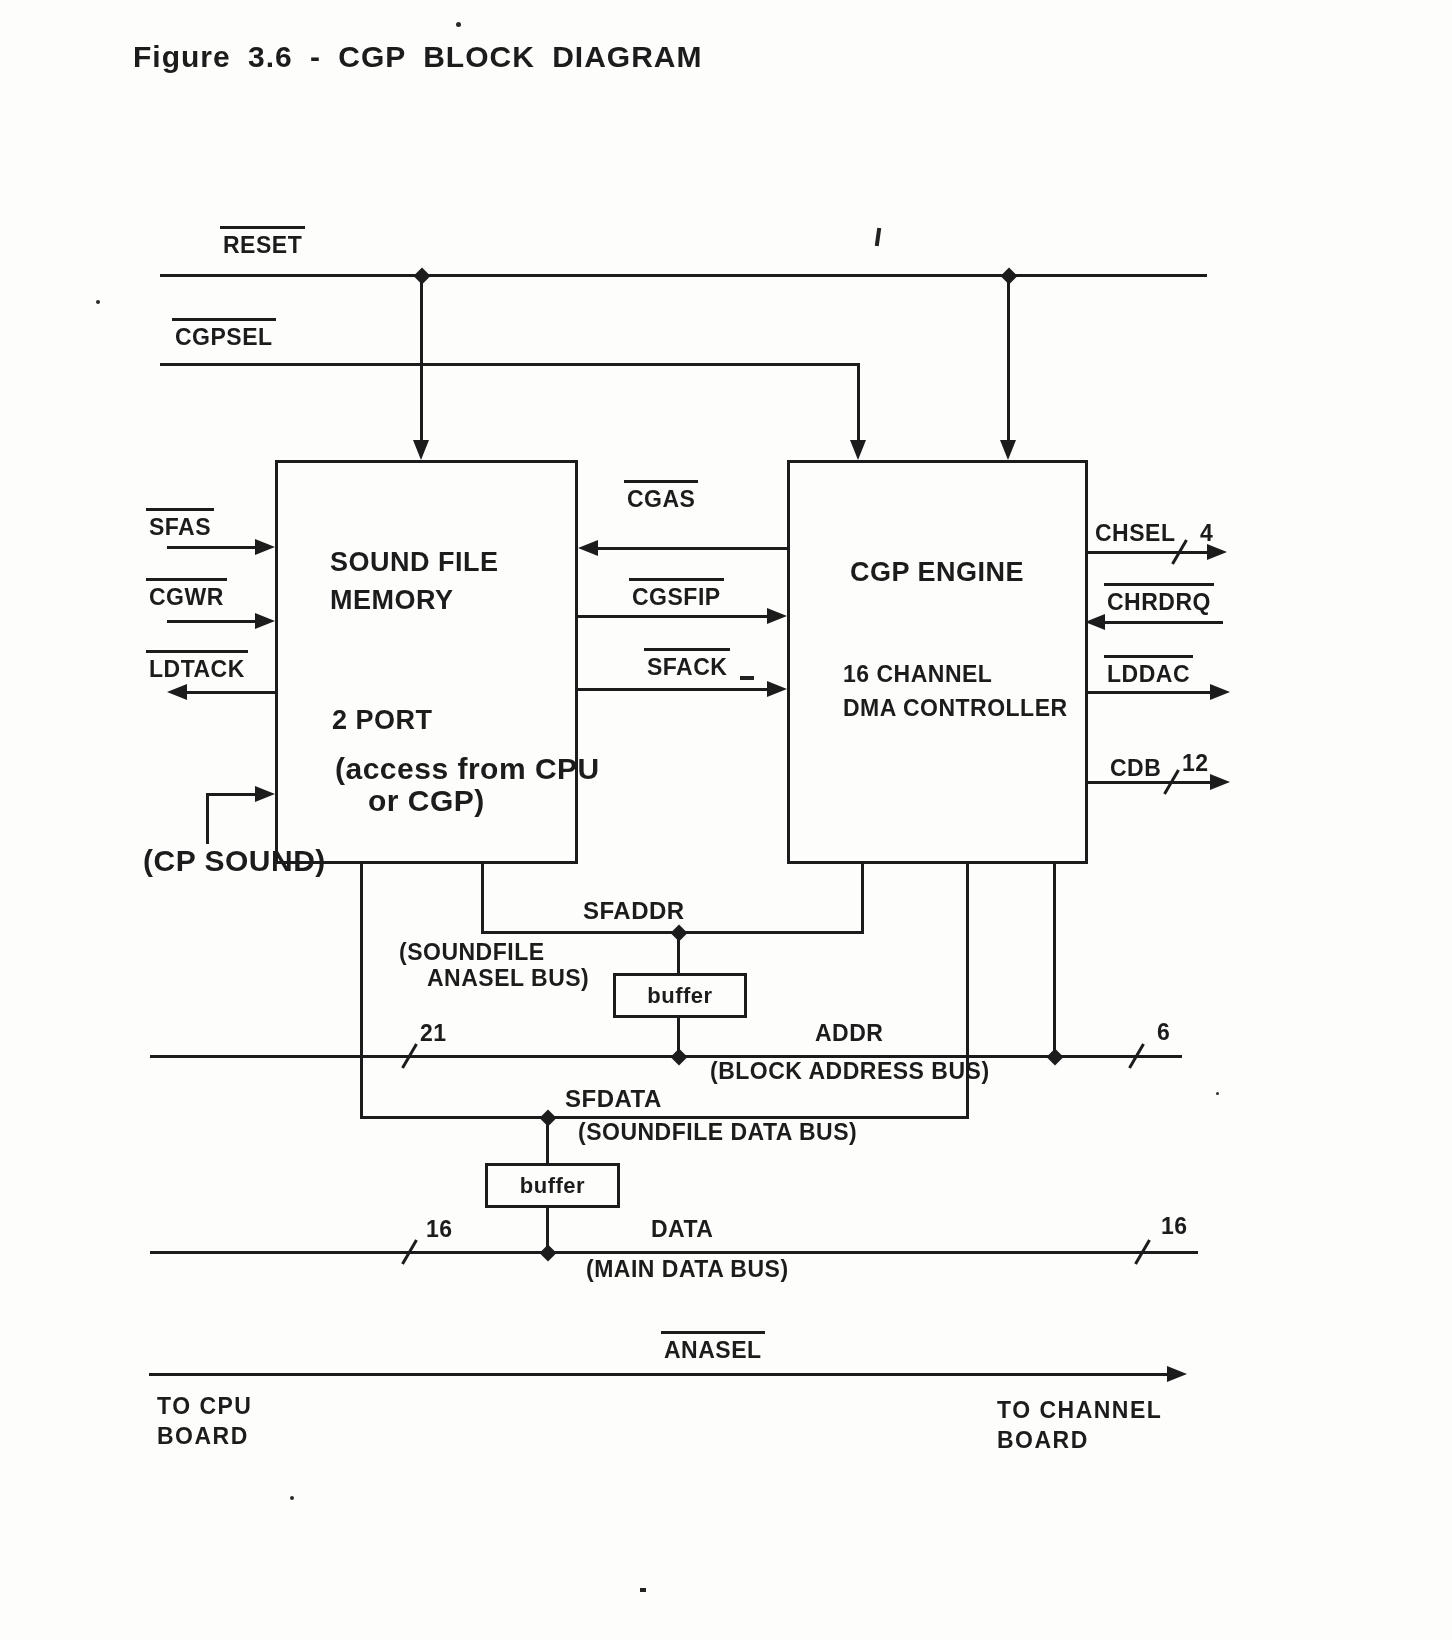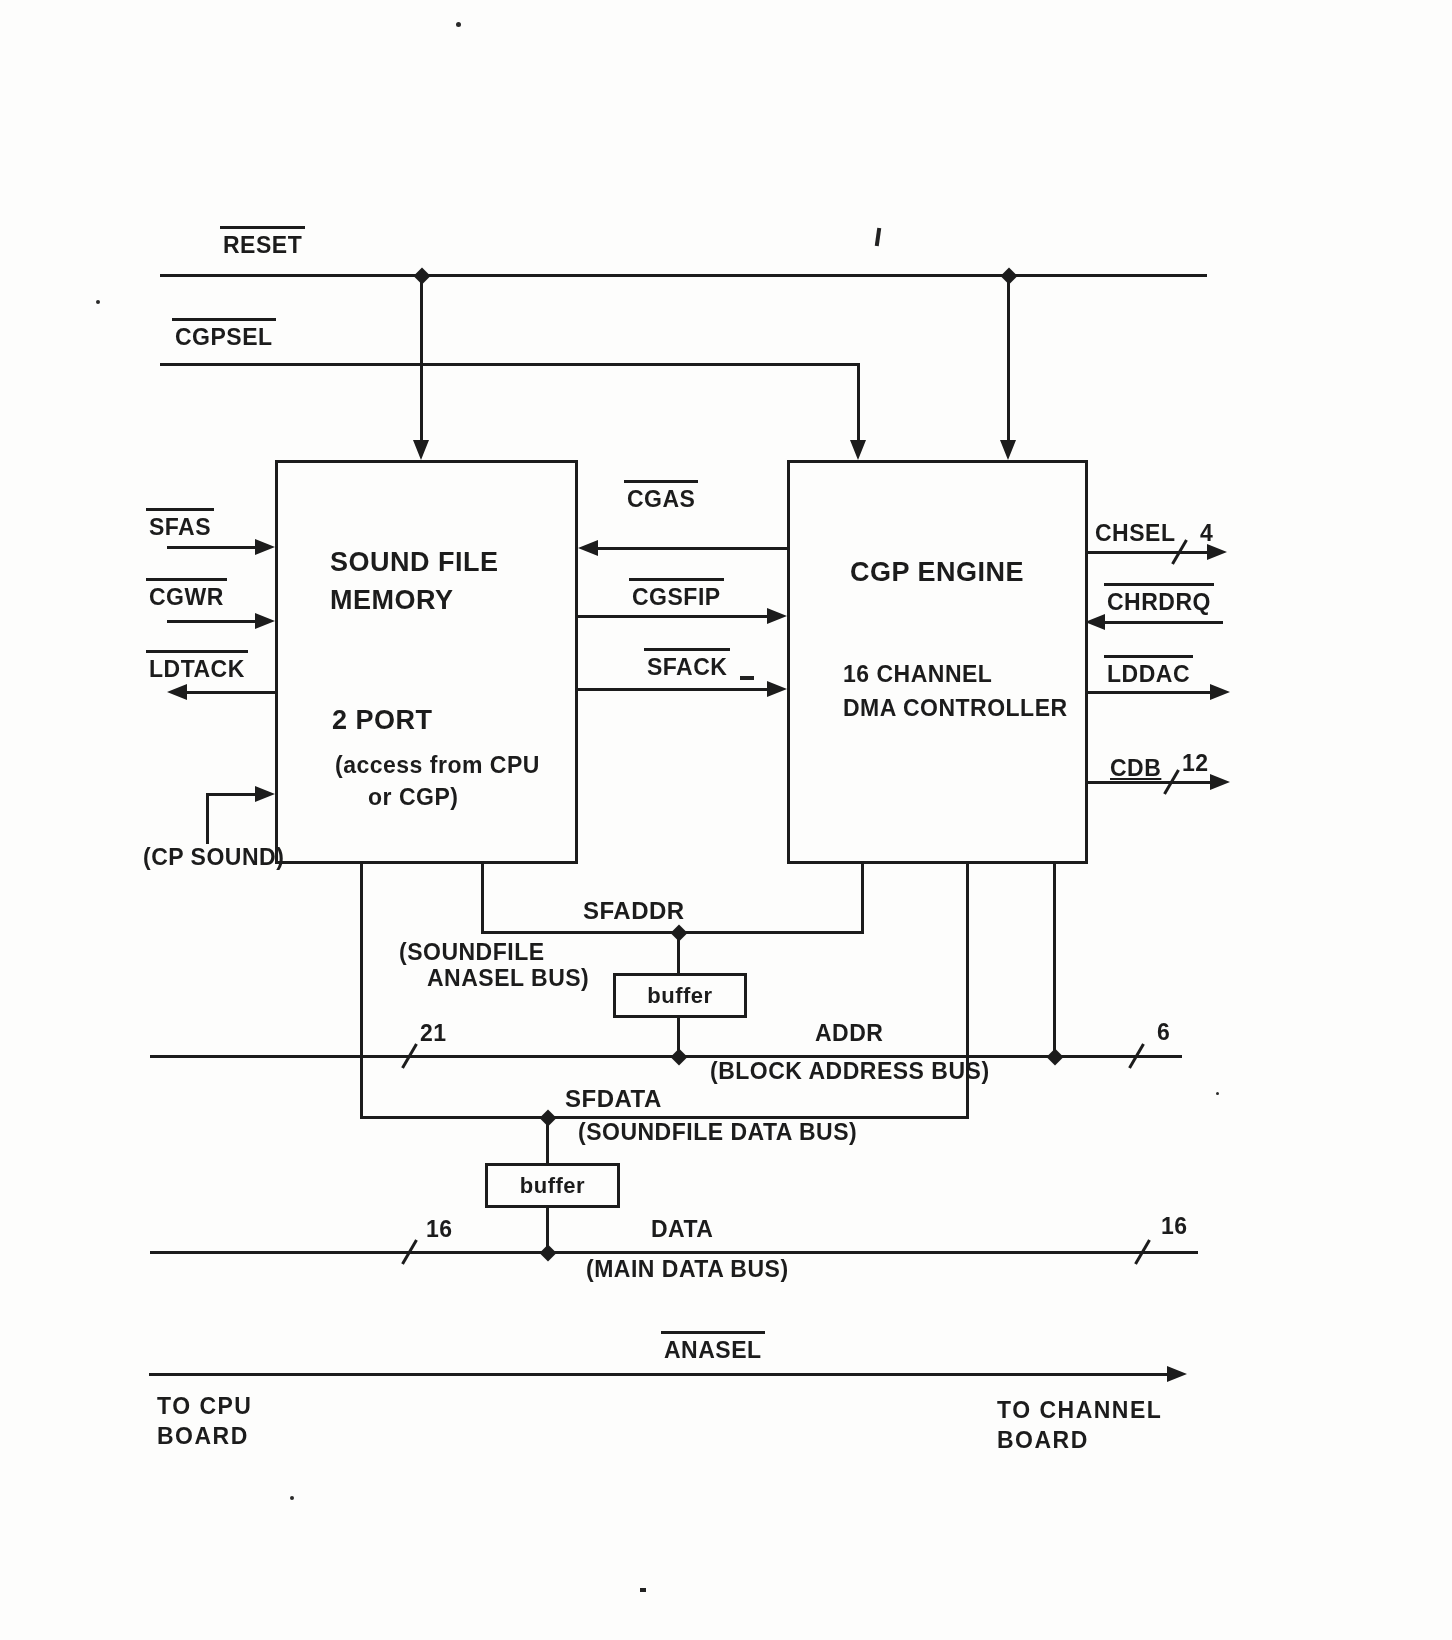--- a/index.html
+++ b/index.html
@@ -14,39 +14,40 @@
     white-space:nowrap;
   }
   .h{position:absolute;height:3px;background:#1c1c1c;}
   .v{position:absolute;width:3px;background:#1c1c1c;}
   .box{position:absolute;border:3px solid #1c1c1c;box-sizing:border-box;background:transparent;}
   .lbl{
     position:absolute;font-size:23px;font-weight:bold;letter-spacing:.5px;
     line-height:1.05;white-space:nowrap;
   }
   .big{font-size:27px;}
-  .sm{font-size:23px;}
+  .sm{font-size:30px;}
   .ov{border-top:3px solid #1c1c1c;padding:4px 3px 0 3px;}
   .arr{position:absolute;width:0;height:0;}
   .arr.r{border-left:20px solid #1c1c1c;border-top:8px solid transparent;border-bottom:8px solid transparent;}
   .arr.l{border-right:20px solid #1c1c1c;border-top:8px solid transparent;border-bottom:8px solid transparent;}
   .arr.d{border-top:20px solid #1c1c1c;border-left:8px solid transparent;border-right:8px solid transparent;}
   .dia{position:absolute;width:12px;height:12px;background:#1c1c1c;transform:rotate(45deg);}
   .slash{position:absolute;width:3px;height:28px;background:#1c1c1c;transform:rotate(30deg);}
   .bufferbox{position:absolute;border:3px solid #1c1c1c;box-sizing:border-box;
     text-align:center;font-size:22px;font-weight:bold;line-height:40px;letter-spacing:.5px;}
   .speck{position:absolute;background:#2a2a2a;border-radius:50%;}
   .tick{position:absolute;background:#222;}
   .foot{font-size:23px;font-weight:bold;letter-spacing:1.5px;}
 </style>
 </head>
 <body>
 
 <div class="page">
 
+  <div class="title">Figure 3.6 - CGP BLOCK DIAGRAM</div>
 
   <div class="lbl ov" style="left:220px;top:226px;">RESET</div>
   <div class="h" style="left:160px;top:274px;width:1047px;"></div>
   <div class="dia" style="left:416px;top:270px;"></div>
   <div class="dia" style="left:1003px;top:270px;"></div>
   <div class="v" style="left:420px;top:277px;height:165px;"></div>
   <div class="arr d" style="left:413px;top:440px;"></div>
   <div class="v" style="left:1007px;top:277px;height:165px;"></div>
   <div class="arr d" style="left:1000px;top:440px;"></div>
 
@@ -104,21 +105,21 @@
   <div class="lbl" style="left:1200px;top:521px;">4</div>
 
   <div class="lbl ov" style="left:1104px;top:583px;">CHRDRQ</div>
   <div class="h" style="left:1103px;top:621px;width:120px;"></div>
   <div class="arr l" style="left:1085px;top:614px;"></div>
 
   <div class="lbl ov" style="left:1104px;top:655px;">LDDAC</div>
   <div class="h" style="left:1085px;top:691px;width:127px;"></div>
   <div class="arr r" style="left:1210px;top:684px;"></div>
 
-  <div class="lbl" style="left:1110px;top:756px;text-decoration:underline;">CDB</div>
+  <div class="lbl" style="left:1110px;top:756px;">CDB</div>
   <div class="h" style="left:1085px;top:781px;width:127px;"></div>
   <div class="arr r" style="left:1210px;top:774px;"></div>
   <div class="slash" style="left:1170px;top:768px;"></div>
   <div class="lbl" style="left:1182px;top:751px;">12</div>
 
   <div class="v" style="left:481px;top:864px;height:69px;"></div>
   <div class="v" style="left:861px;top:864px;height:69px;"></div>
   <div class="h" style="left:481px;top:931px;width:383px;"></div>
   <div class="dia" style="left:673px;top:927px;"></div>
   <div class="lbl" style="left:583px;top:898px;font-size:24px;">SFADDR</div>

